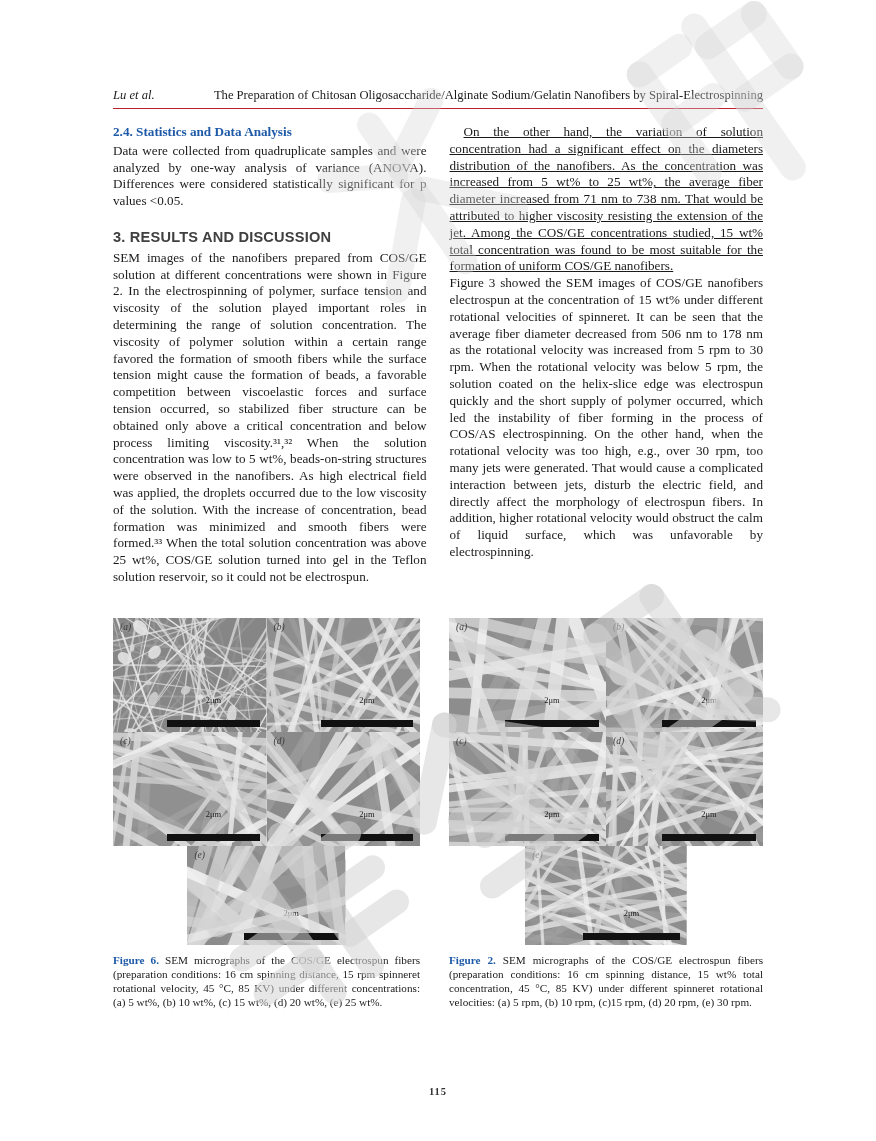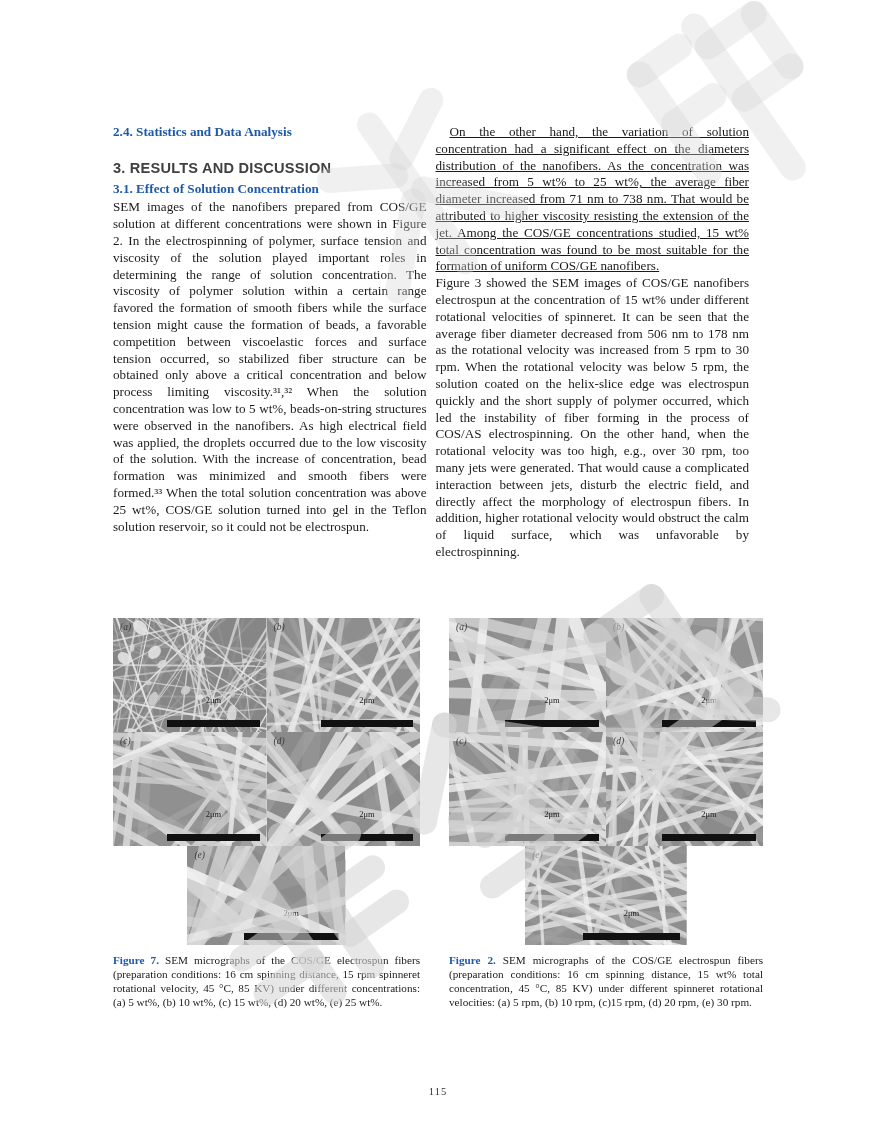--- a/index.html
+++ b/index.html
@@ -12,21 +12,21 @@
   .header{
     position:absolute; left:113px; width:650px; top:88px;
     display:flex; justify-content:space-between; align-items:flex-end;
     font-size:12.6px; padding-bottom:5px; border-bottom:1.6px solid #bf1e2e;
   }
   .authors{font-style:italic;}
   .rtitle{text-align:right;}
   
   .columns{
     position:absolute; left:113px; top:124px; width:650px; height:492px;
-    display:flex; gap:9px; overflow:hidden;
+    display:flex; gap:23px; overflow:hidden;
   }
   .col{width:313.5px; font-size:13.15px; line-height:16.8px; text-align:justify;}
   .col p{margin:0;}
   .col p.indent{text-indent:14px;text-decoration:underline;}
   .h-serif{
     font-weight:bold; color:#1e5aa8; font-size:13.2px; margin:0 0 2px 0;
   }
   .h-sans{
     font-family:"Liberation Sans", sans-serif; font-weight:bold; color:#404040;
     font-size:14.6px; letter-spacing:.2px; margin:19px 0 4px 0;
@@ -59,21 +59,21 @@
   .journal{
     font-family:"Liberation Sans", sans-serif; font-style:italic;
     color:#e8232a; font-size:12.6px;
   }
   .journal .yr{font-weight:bold;}
   .pageno{
     font-family:"Liberation Sans", sans-serif; font-weight:bold; font-size:13.5px; color:#111;
   }
   .bottomno{
     position:absolute; left:0; width:100%; top:1086px; text-align:center;
-    font-size:10.5px; color:#333; letter-spacing:1px;
+    font-size:10.5px; color:#333; letter-spacing:1px;font-weight:bold;
   }
   
   .watermark{
     position:absolute; inset:0; width:876px; height:1141px; z-index:30;
     pointer-events:none;
   }
   .watermark path, .watermark line{
     stroke:#d4d4d4; stroke-width:13; stroke-linecap:round; fill:none; opacity:.55;
   }
   .watermark g.faint line{opacity:.35;}
@@ -130,26 +130,30 @@
       <line x1="22" y1="12" x2="22" y2="72"></line>
         <line x1="22" y1="12" x2="46" y2="12"></line>
       <line x1="22" y1="42" x2="46" y2="42"></line>
       <line x1="58" y1="8" x2="58" y2="94"></line>
         <line x1="58" y1="20" x2="86" y2="20"></line>
       <line x1="86" y1="20" x2="86" y2="52"></line>
         <line x1="58" y1="52" x2="86" y2="52"></line>
     </g>
   </svg>
 
+  <div class="header">
+    <span class="authors">Lu et al.</span>
+    <span class="rtitle">The Preparation of Chitosan Oligosaccharide/Alginate Sodium/Gelatin Nanofibers by Spiral-Electrospinning</span>
+  </div>
 
   <div class="columns">
     <div class="col">
       <div class="h-serif">2.4. Statistics and Data Analysis</div>
+      <p>Data were collected from quadruplicate samples and were analyzed by one-way analysis of variance (ANOVA). Differences were considered statistically significant for p values &lt;0.05.</p>
       <div class="h-sans">3. RESULTS AND DISCUSSION</div>
-      <div class="h-serif">3.1. Effect of Solution Concentration</div>
       <p>SEM images of the nanofibers prepared from COS/GE solution at different concentrations were shown in Figure 2. In the electrospinning of polymer, surface tension and viscosity of the solution played important roles in determining the range of solution concentration. The viscosity of polymer solution within a certain range favored the formation of smooth fibers while the surface tension might cause the formation of beads, a favorable competition between viscoelastic forces and surface tension occurred, so stabilized fiber structure can be obtained only above a critical concentration and below process limiting viscosity.³¹,³² When the solution concentration was low to 5 wt%, beads-on-string structures were observed in the nanofibers. As high electrical field was applied, the droplets occurred due to the low viscosity of the solution. With the increase of concentration, bead formation was minimized and smooth fibers were formed.³³ When the total solution concentration was above 25 wt%, COS/GE solution turned into gel in the Teflon solution reservoir, so it could not be electrospun.</p>
     </div>
     <div class="col">
       <p class="indent">On the other hand, the variation of solution concentration had a significant effect on the diameters distribution of the nanofibers. As the concentration was increased from 5 wt% to 25 wt%, the average fiber diameter increased from 71 nm to 738 nm. That would be attributed to higher viscosity resisting the extension of the jet. Among the COS/GE concentrations studied, 15 wt% total concentration was found to be most suitable for the formation of uniform COS/GE nanofibers.</p>
       <p>Figure 3 showed the SEM images of COS/GE nanofibers electrospun at the concentration of 15 wt% under different rotational velocities of spinneret. It can be seen that the average fiber diameter decreased from 506 nm to 178 nm as the rotational velocity was increased from 5 rpm to 30 rpm. When the rotational velocity was below 5 rpm, the solution coated on the helix-slice edge was electrospun quickly and the short supply of polymer occurred, which led the instability of fiber forming in the process of COS/AS electrospinning. On the other hand, when the rotational velocity was too high, e.g., over 30 rpm, too many jets were generated. That would cause a complicated interaction between jets, disturb the electric field, and directly affect the morphology of electrospun fibers. In addition, higher rotational velocity would obstruct the calm of liquid surface, which was unfavorable by electrospinning.</p>
     </div>
   </div>
 
   <div class="figure" id="fig2">
     <div class="fig-grid" id="fig2-grid">
@@ -403,21 +407,21 @@
             </svg>
             <span class="pl">(e)</span>
             <div class="sb">
               <span class="sb-t">2μm</span>
               <div class="sb-bar"></div>
             </div>
           </div>
         </div>
       </div>
     <p class="caption">
-      <span class="cap-label">Figure 7.</span>
+      <span class="cap-label">Figure 6.</span>
       <span>SEM micrographs of the COS/GE electrospun fibers (preparation conditions: 16 cm spinning distance, 15 rpm spinneret rotational velocity, 45 °C, 85 KV) under different concentrations: (a) 5 wt%, (b) 10 wt%, (c) 15 wt%, (d) 20 wt%, (e) 25 wt%.</span>
     </p>
   </div>
 
   <div class="figure" id="fig3">
     <div class="fig-grid" id="fig3-grid">
         <div class="fig-row">
           <div class="sem-panel" style="width: 157px; height: 114px;">
             <svg viewBox="0 0 157 114" preserveAspectRatio="none">
               <rect x="0" y="0" width="157" height="114" fill="#8d8d8d"></rect>

